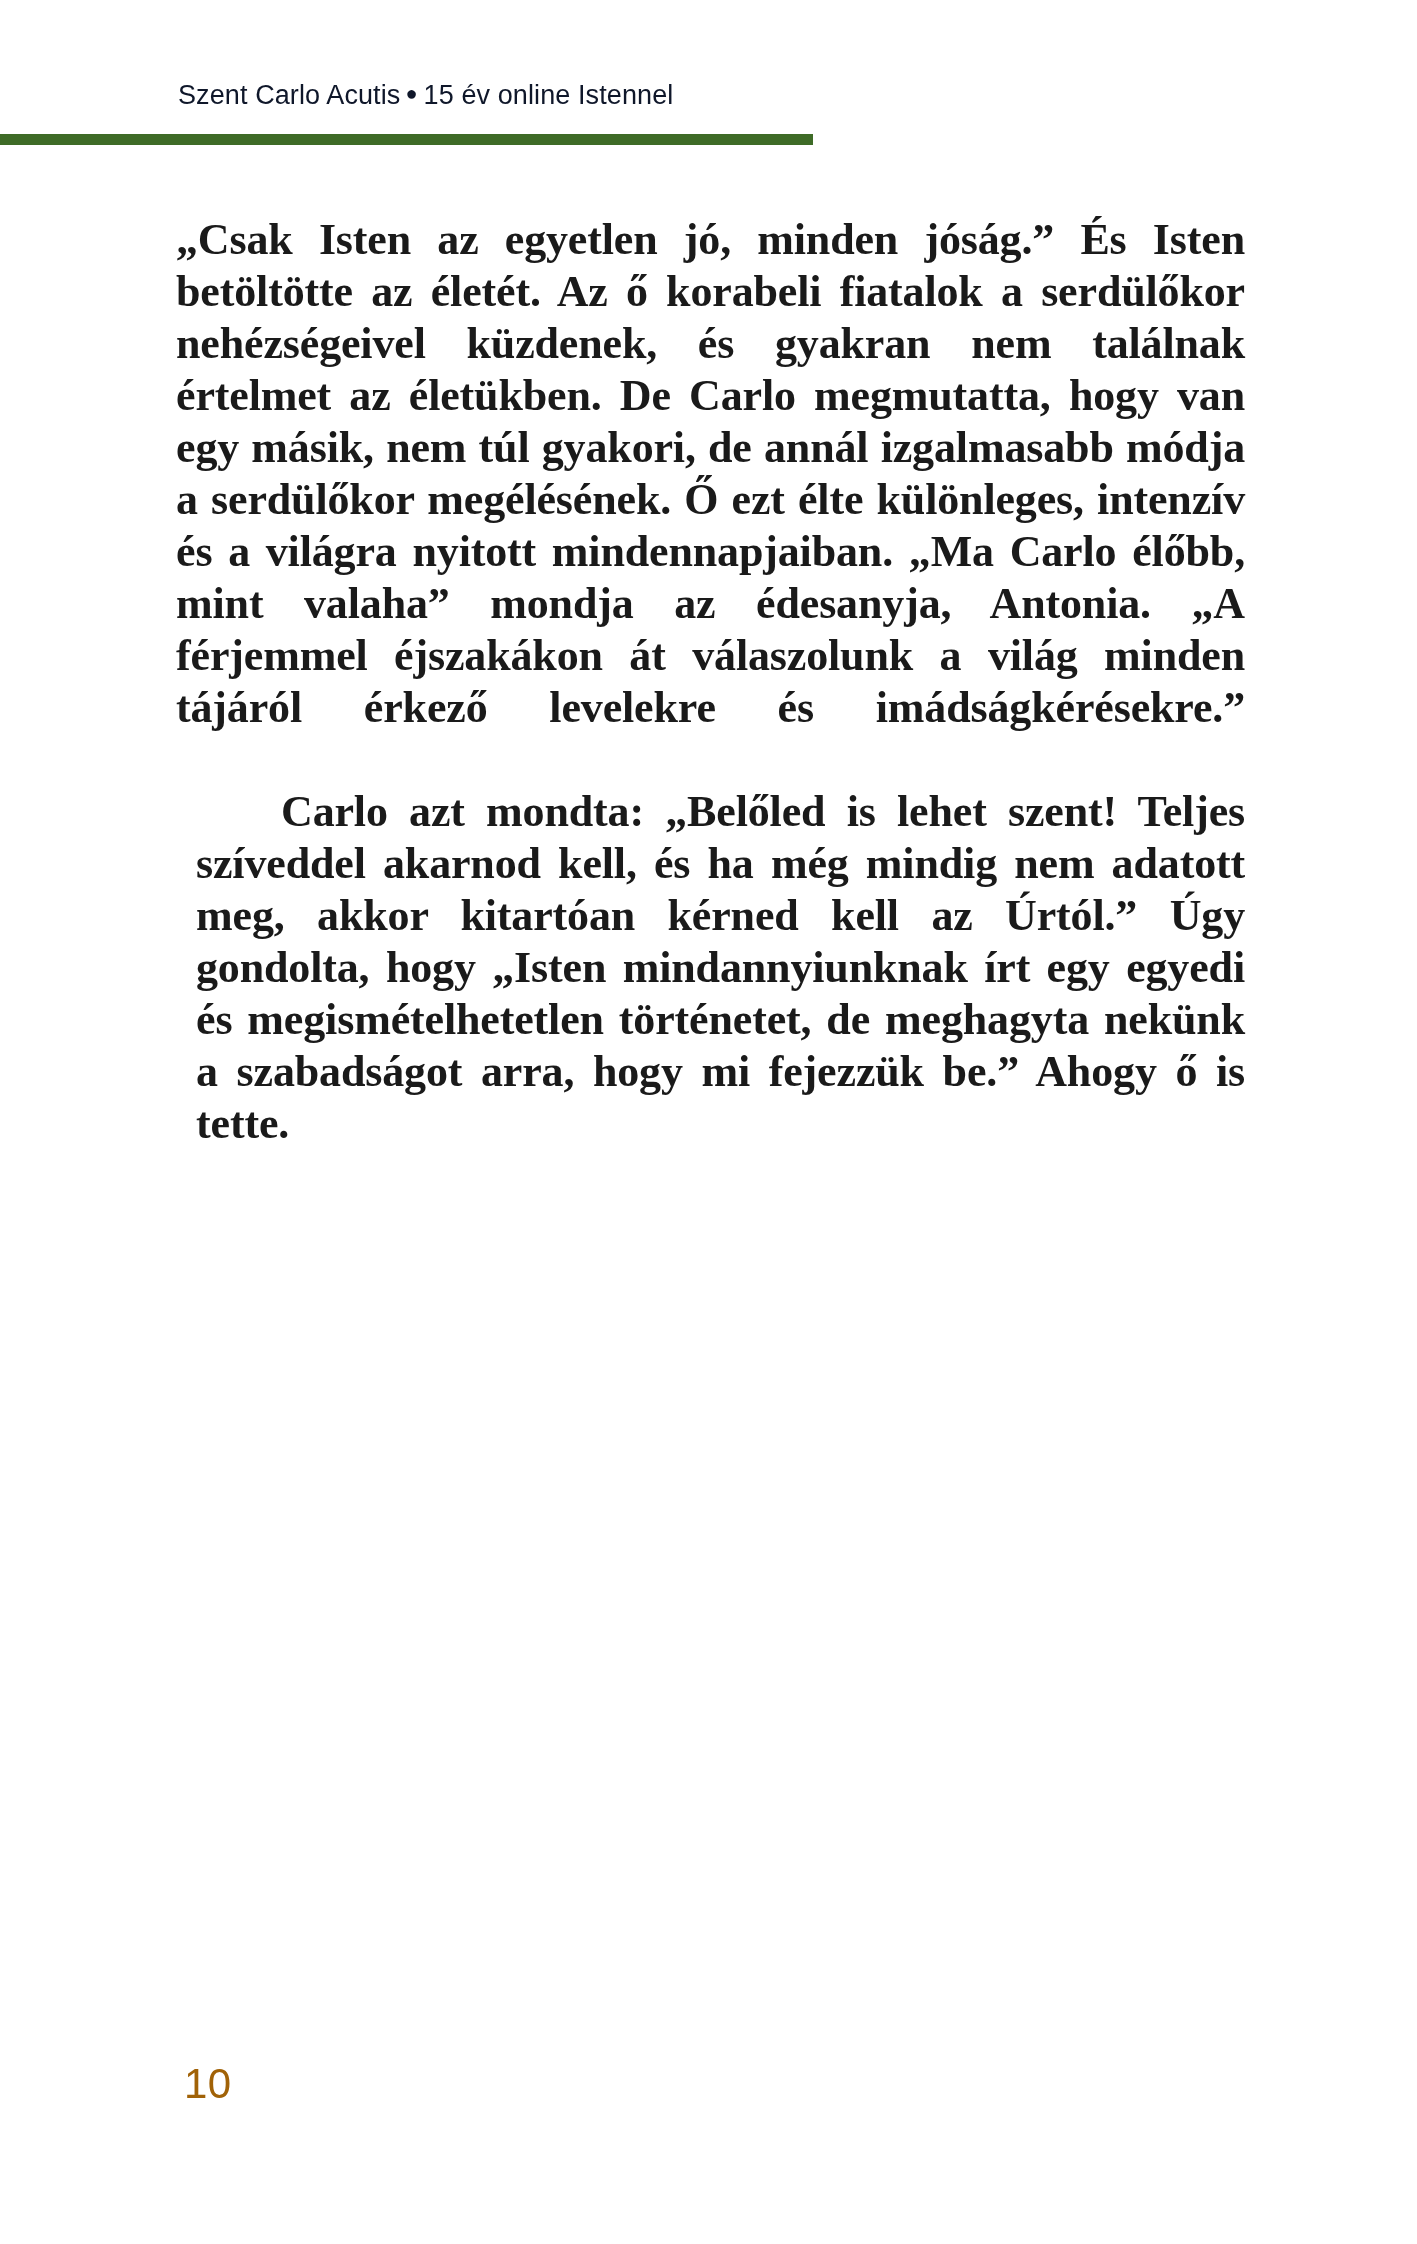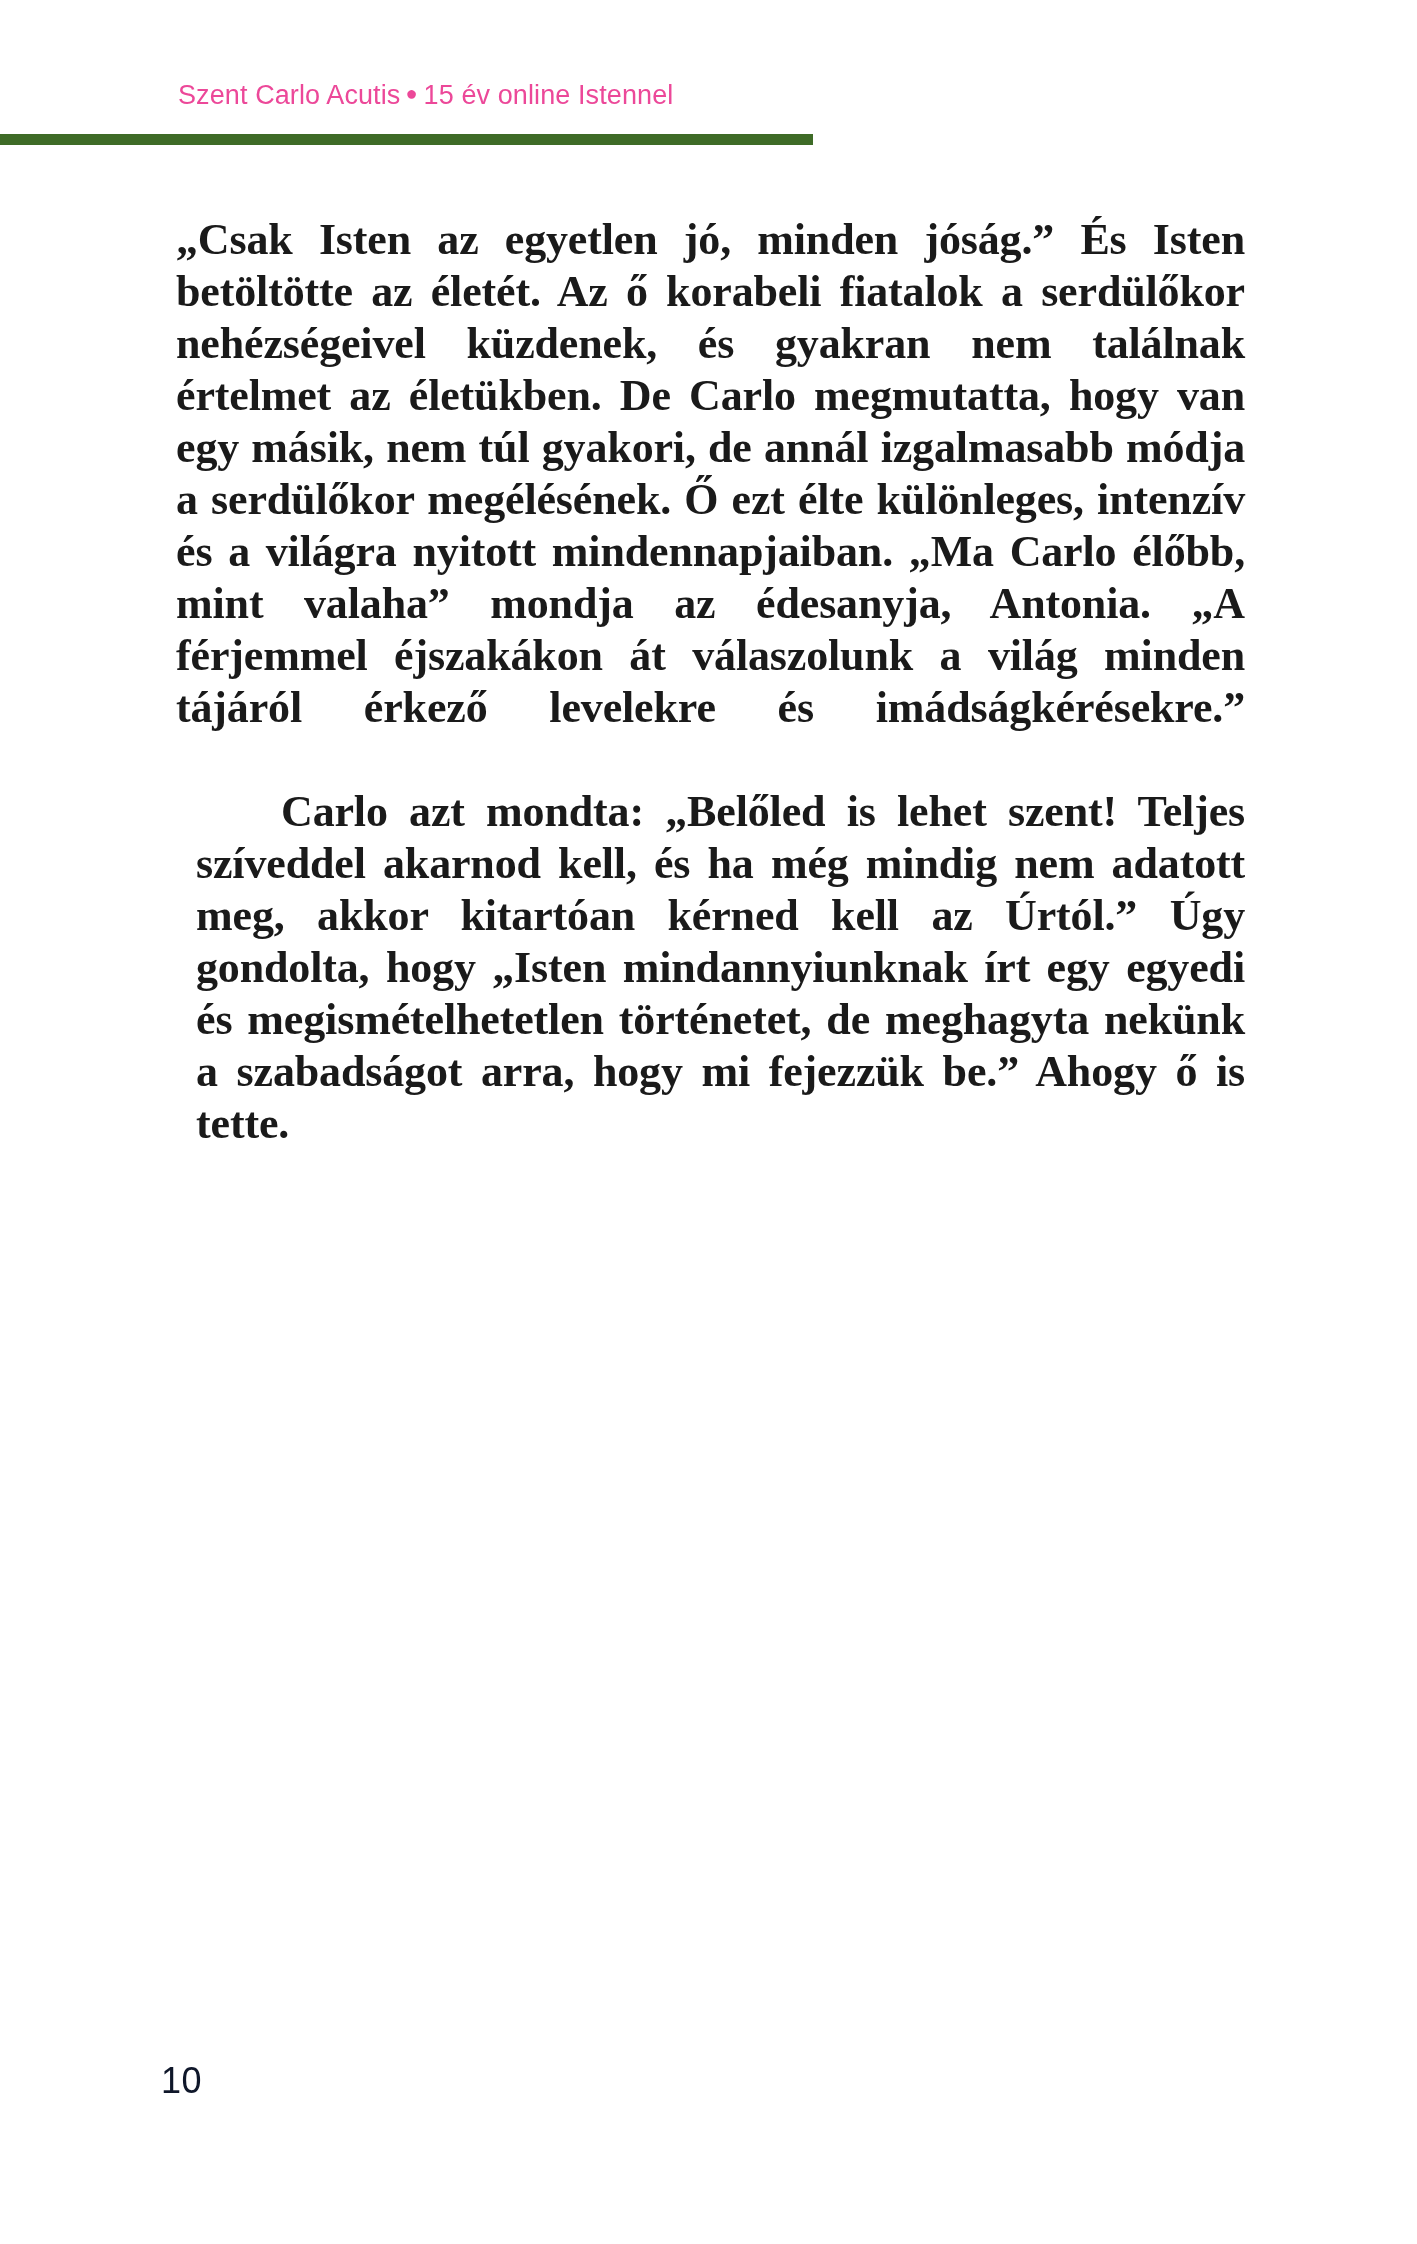--- a/index.html
+++ b/index.html
@@ -25,21 +25,21 @@
 
   
   .running-head {
     position: absolute;
     left: 178px;
     top: 80px;
     font-family: "Liberation Sans", sans-serif;
     font-size: 27px;
     font-weight: 400;
     letter-spacing: 0.1px;
-    color: #ec4899;
+    color: #0f172a;
     white-space: nowrap;
   }
   .running-head .sep {
     display: inline-block;
     margin: 0 6px 0 5px;
     position: relative;
     top: -4px;
     font-size: 20px;
     line-height: 1;
   }
@@ -84,26 +84,26 @@
   
   .para::after {
     content: "";
     display: inline-block;
     width: 100%;
   }
 
   
   .folio {
     position: absolute;
-    left: 161px;
+    left: 184px;
     top: 2060px;
     font-family: "Liberation Sans", sans-serif;
-    font-size: 36px;
+    font-size: 42px;
     font-weight: 400;
-    color: #0f172a;
+    color: #a16207;
     letter-spacing: 0.5px;
   }
 </style>
 </head>
 <body>
 
 <div class="page">
 
   <div class="running-head">
     <span>Szent Carlo Acutis</span><span class="sep">●</span><span>15 év online Istennel</span>

